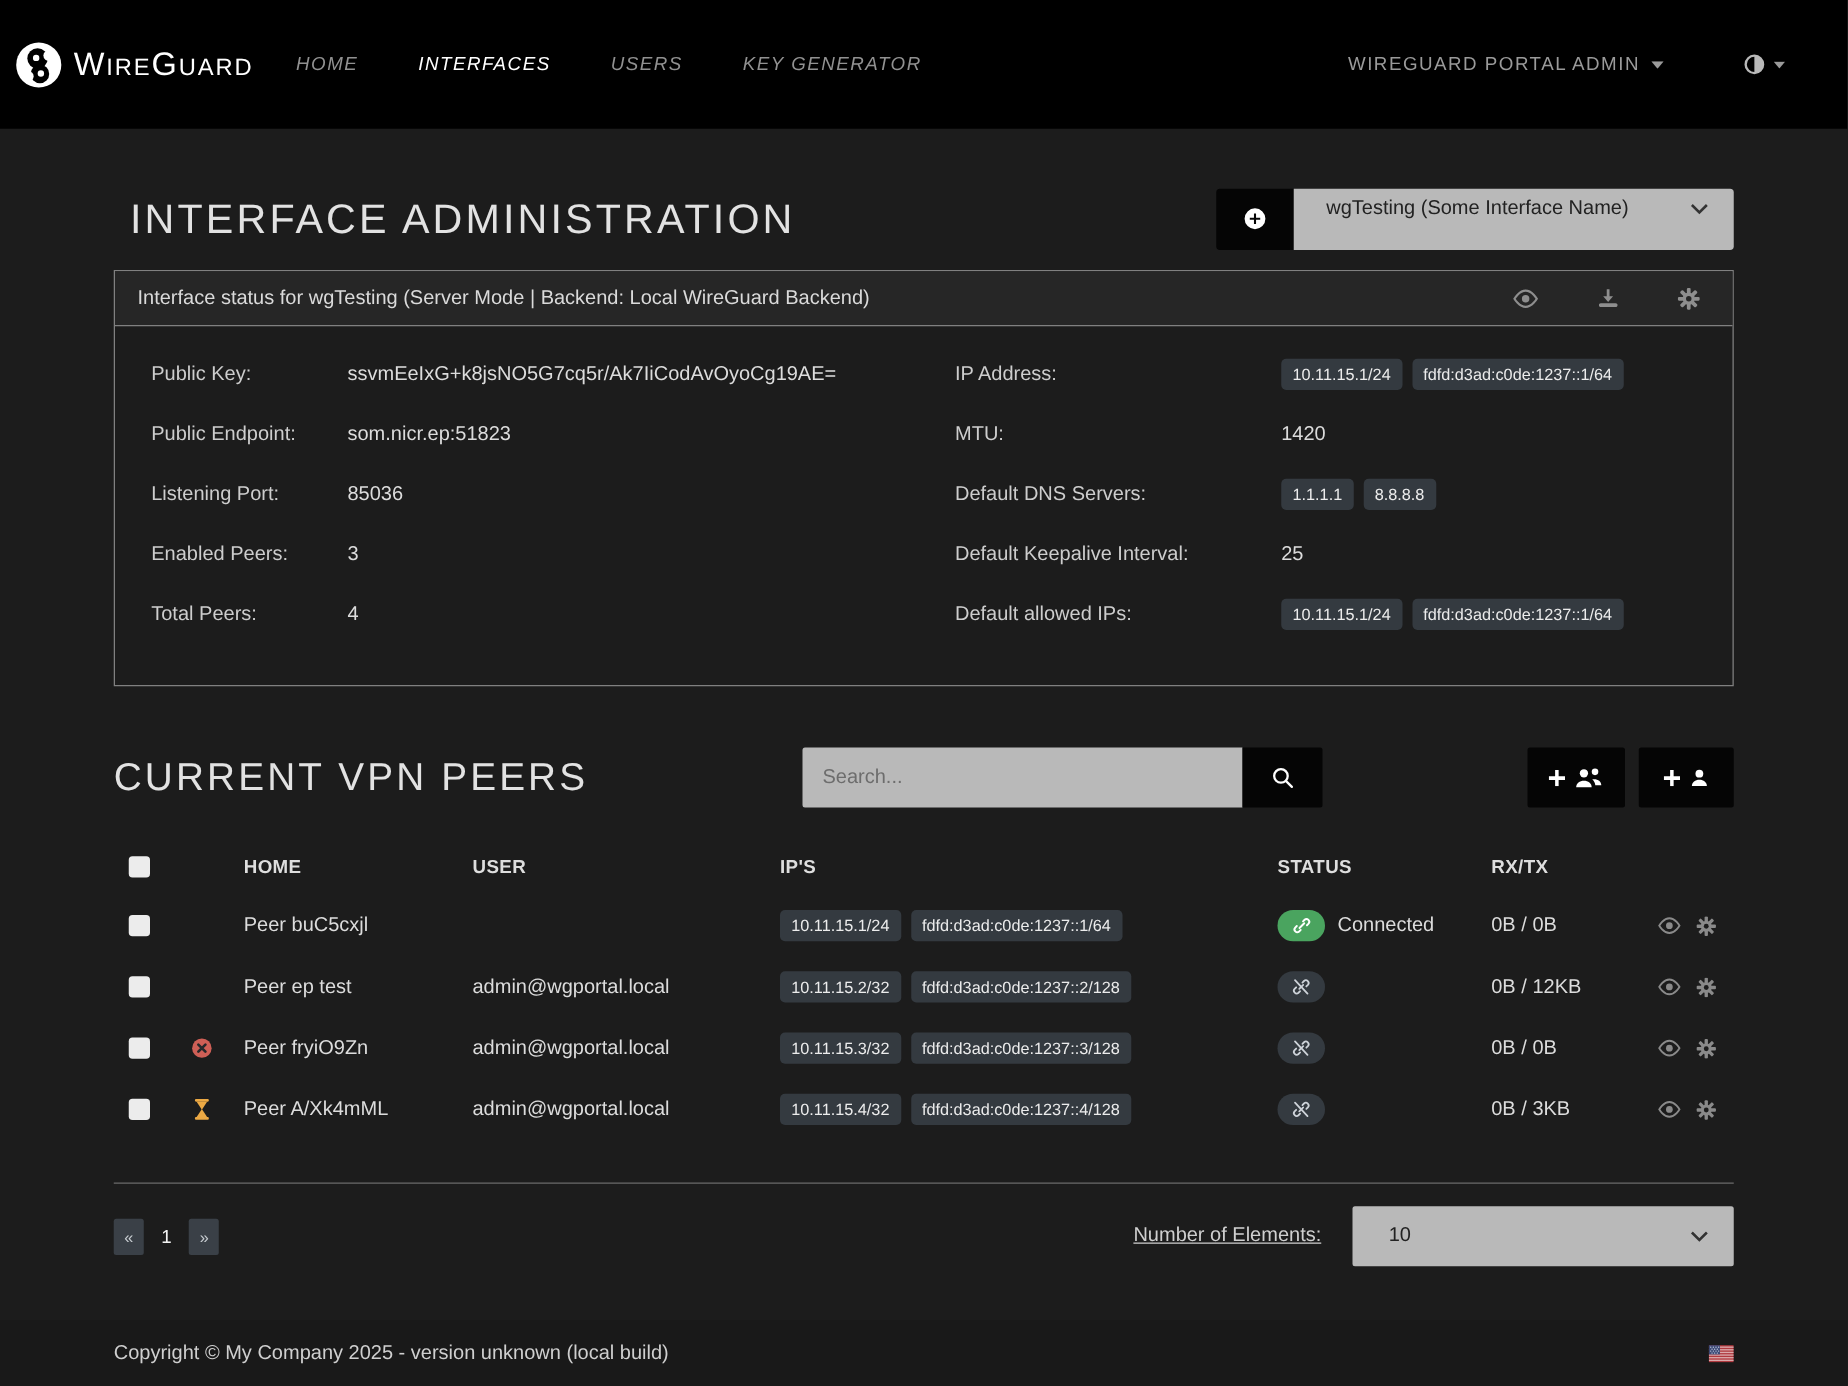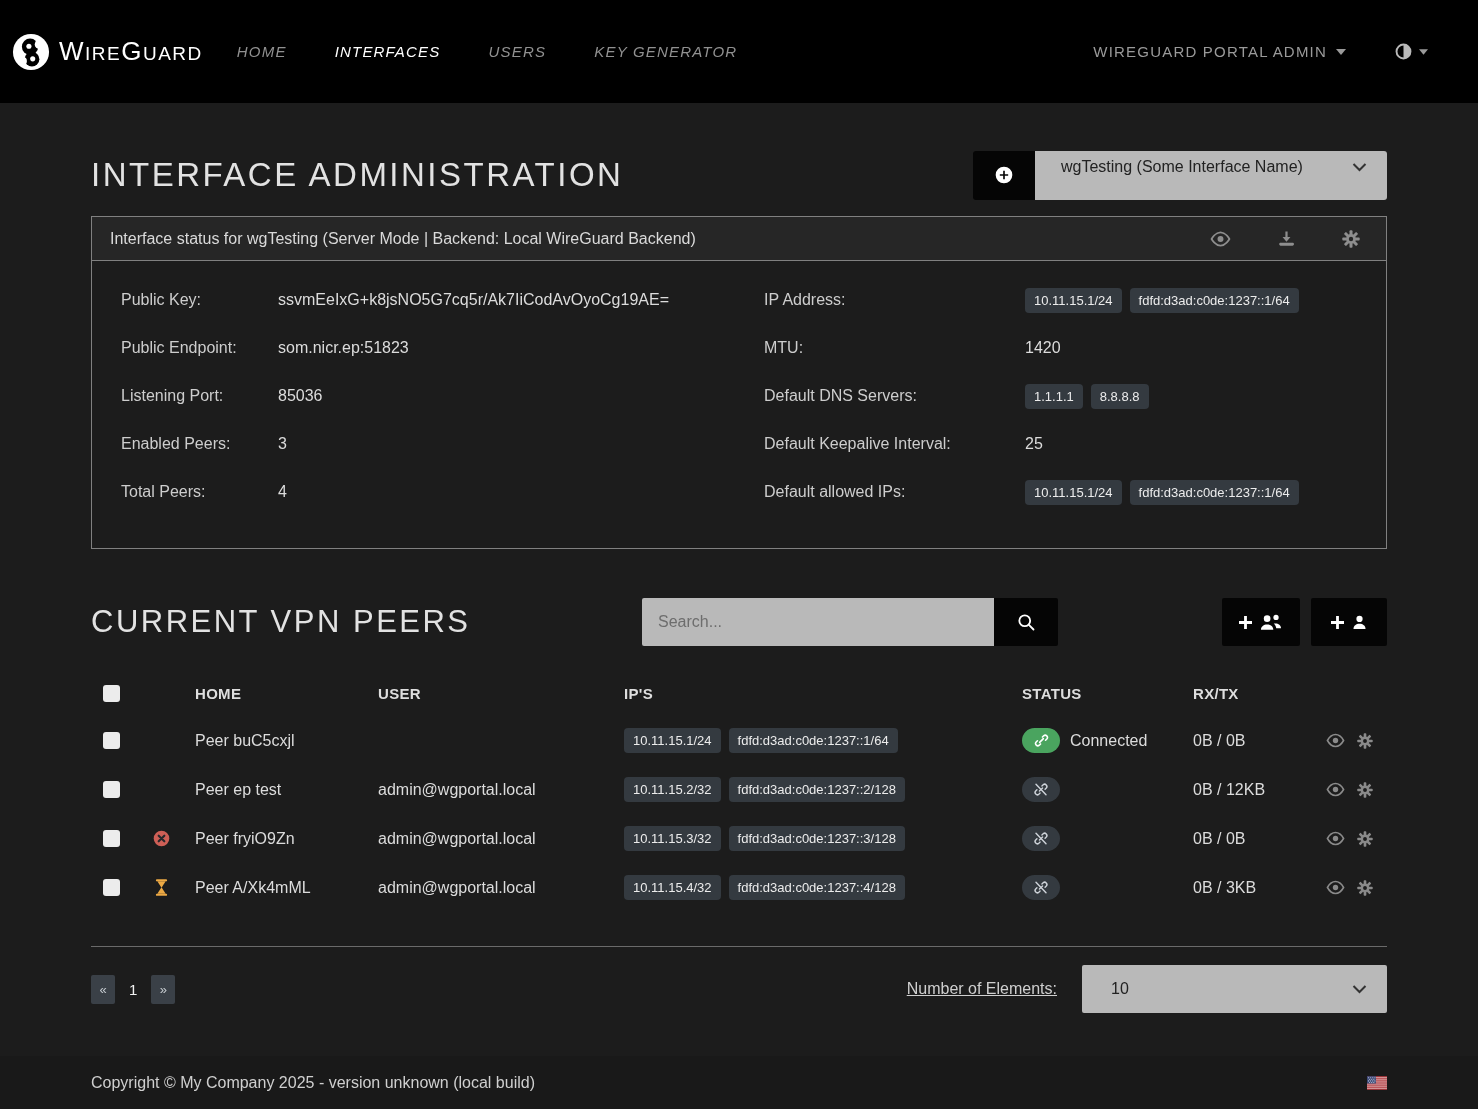--- a/index.html
+++ b/index.html
@@ -12,28 +12,28 @@
 
   
   .navbar { height:103px; background:#000; display:flex; align-items:center; padding:0 50px 0 12px; }
   .brand { display:flex; align-items:center; gap:9px; cursor:pointer; }
   .brand-text { color:#fff; letter-spacing:1.5px; white-space:nowrap; }
   .brand-text .big { font-size:26px; }
   .brand-text .small { font-size:19px; }
   .nav-links { display:flex; gap:48px; margin-left:34px;font-style:italic; }
   .nav-link { font-size:15px; letter-spacing:1.2px; color:#919191; cursor:pointer; text-transform:uppercase; }
   .nav-link.active { color:#fff; }
-  .nav-right { margin-left:auto; display:flex; align-items:center; gap:48px;justify-content:center; }
+  .nav-right { margin-left:auto; display:flex; align-items:center; gap:63px;justify-content:center; }
   .user-menu { display:flex; align-items:center; gap:9px; color:#9a9a9a; font-size:15px; letter-spacing:1.2px; cursor:pointer; }
   .theme-toggle { display:flex; align-items:center; gap:6px; cursor:pointer; }
 
   
   .main { width:1296px; margin-left:91px; }
   .page-head { display:flex; align-items:center; margin-top:47px; height:50px; }
-  .page-title { font-size:33px; font-weight:500; letter-spacing:2.5px; color:#e2e2e2; margin:0; }
+  .page-title { font-size:33px; font-weight:500; letter-spacing:2.5px; color:#e2e2e2; margin:13px; }
   .iface-controls { margin-left:auto; display:flex; height:49px; }
   .btn-plus-iface { width:62px; background:#050505; display:flex; align-items:center; justify-content:center; cursor:pointer; border-radius:3px 0 0 3px; }
   .select { background:#b9b9b9; color:#222; display:flex; align-items:center; font-size:16px; cursor:pointer; }
   .iface-select { width:352px; border-radius:0 3px 3px 0; padding:0 20px 16px 26px; }
   .select .chev { margin-left:auto; display:flex; }
 
   
   .card { margin-top:16px; border:1px solid #808080; }
   .card-header { height:44px; display:flex; align-items:center; padding:0 18px 0 18px; background:#262626; border-bottom:1px solid #808080; }
   .card-title { font-size:16px; color:#dadada; }

